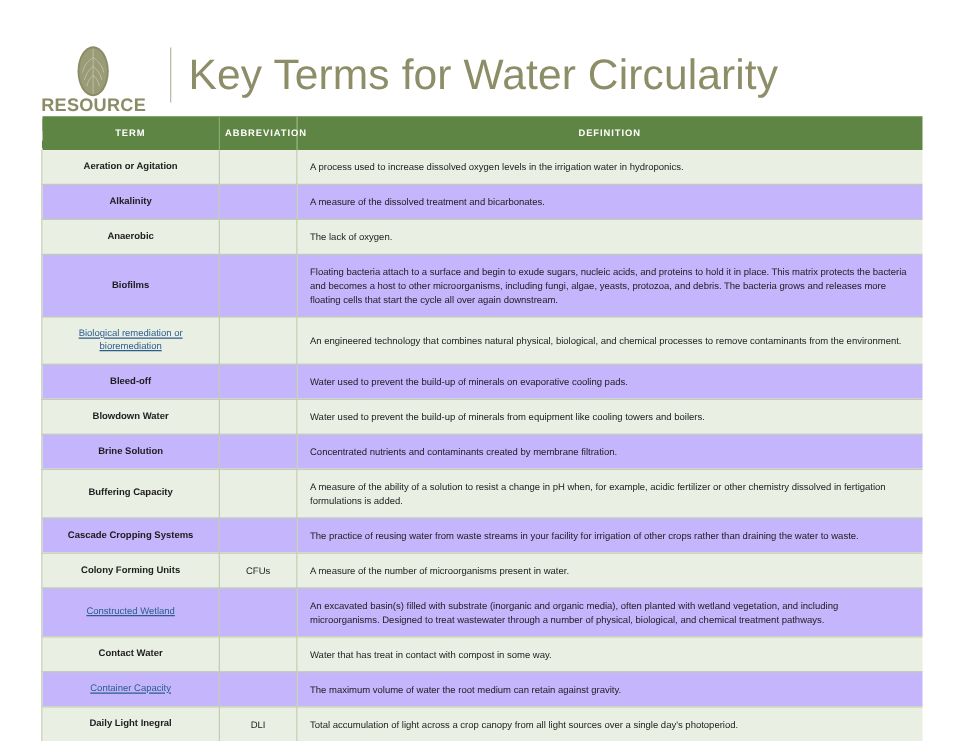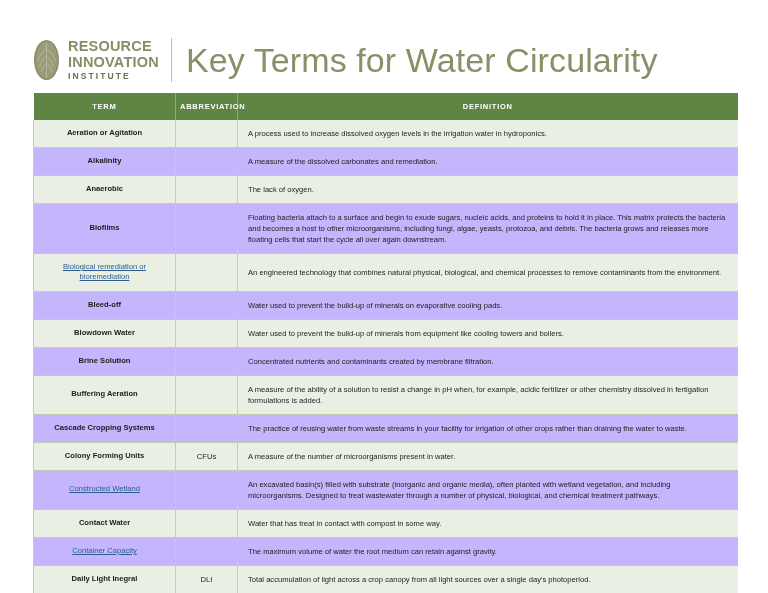--- a/index.html
+++ b/index.html
@@ -26,20 +26,21 @@
     top: 36px;
     height: 48px;
     display: flex;
     align-items: center;
   }
 
   .logo-block {
     display: flex;
     align-items: center;
     height: 48px;
+    flex-direction: column;
   }
 
   .logo-mark {
     width: 27px;
     height: 42px;
     margin-right: 8px;
     flex: 0 0 auto;
   }
 
   .logo-words {
@@ -209,21 +210,21 @@
       </thead>
       <tbody id="terms-body">
           <tr class="shade-a">
             <td class="cell-term">Aeration or Agitation</td>
             <td class="cell-abbr"></td>
             <td class="cell-def">A process used to increase dissolved oxygen levels in the irrigation water in hydroponics.</td>
           </tr>
           <tr class="shade-b">
             <td class="cell-term">Alkalinity</td>
             <td class="cell-abbr"></td>
-            <td class="cell-def">A measure of the dissolved carbonates and remediation.</td>
+            <td class="cell-def">A measure of the dissolved treatment and bicarbonates.</td>
           </tr>
           <tr class="shade-a">
             <td class="cell-term">Anaerobic</td>
             <td class="cell-abbr"></td>
             <td class="cell-def">The lack of oxygen.</td>
           </tr>
           <tr class="shade-b">
             <td class="cell-term">Biofilms</td>
             <td class="cell-abbr"></td>
             <td class="cell-def">Floating bacteria attach to a surface and begin to exude sugars, nucleic acids, and proteins to hold it in place. This matrix protects the bacteria and becomes a host to other microorganisms, including fungi, algae, yeasts, protozoa, and debris. The bacteria grows and releases more floating cells that start the cycle all over again downstream.</td>
@@ -242,21 +243,21 @@
             <td class="cell-term">Blowdown Water</td>
             <td class="cell-abbr"></td>
             <td class="cell-def">Water used to prevent the build-up of minerals from equipment like cooling towers and boilers.</td>
           </tr>
           <tr class="shade-b">
             <td class="cell-term">Brine Solution</td>
             <td class="cell-abbr"></td>
             <td class="cell-def">Concentrated nutrients and contaminants created by membrane filtration.</td>
           </tr>
           <tr class="shade-a">
-            <td class="cell-term">Buffering Aeration</td>
+            <td class="cell-term">Buffering Capacity</td>
             <td class="cell-abbr"></td>
             <td class="cell-def">A measure of the ability of a solution to resist a change in pH when, for example, acidic fertilizer or other chemistry dissolved in fertigation formulations is added.</td>
           </tr>
           <tr class="shade-b">
             <td class="cell-term">Cascade Cropping Systems</td>
             <td class="cell-abbr"></td>
             <td class="cell-def">The practice of reusing water from waste streams in your facility for irrigation of other crops rather than draining the water to waste.</td>
           </tr>
           <tr class="shade-a">
             <td class="cell-term">Colony Forming Units</td>

